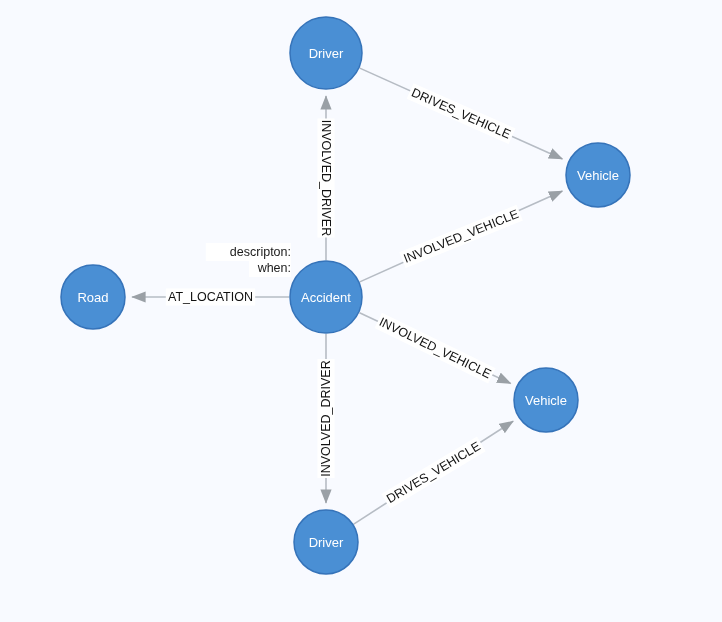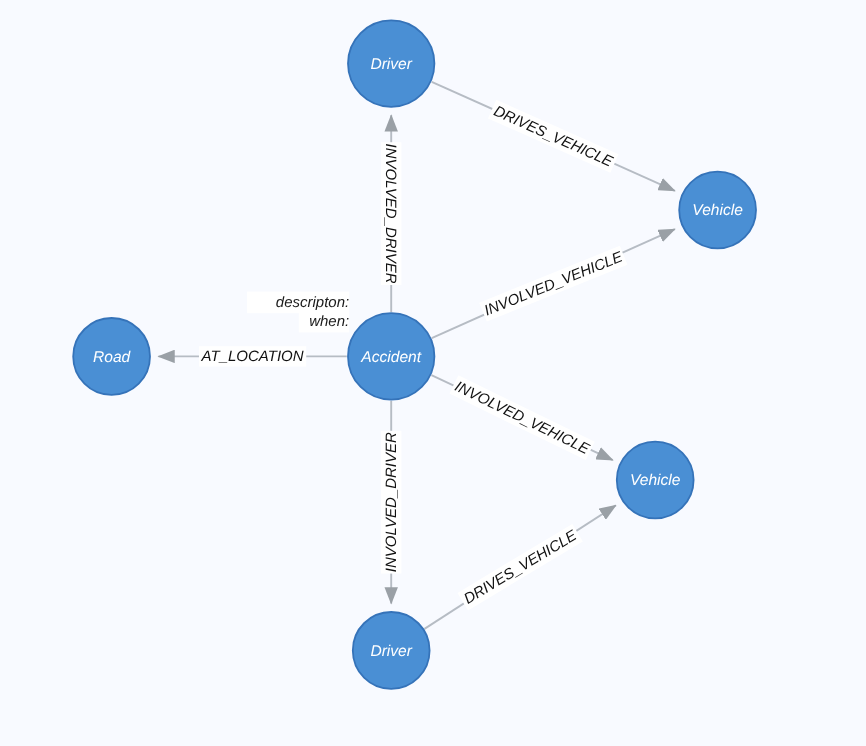--- a/index.html
+++ b/index.html
@@ -10,21 +10,20 @@
     width: 722px;
     height: 622px;
     background: #f8faff;
     font-family: "Liberation Sans", sans-serif;
     overflow: hidden;
   }
   #graph-canvas {
     position: relative;
     width: 656px;
     height: 622px;
-    font-style: italic;
   }
   svg.graph-svg {
     position: absolute;
     top: 0;
     left: 0;
     width: 722px;
     height: 622px;
   }
   .node-circle {
     fill: #4a8fd4;

